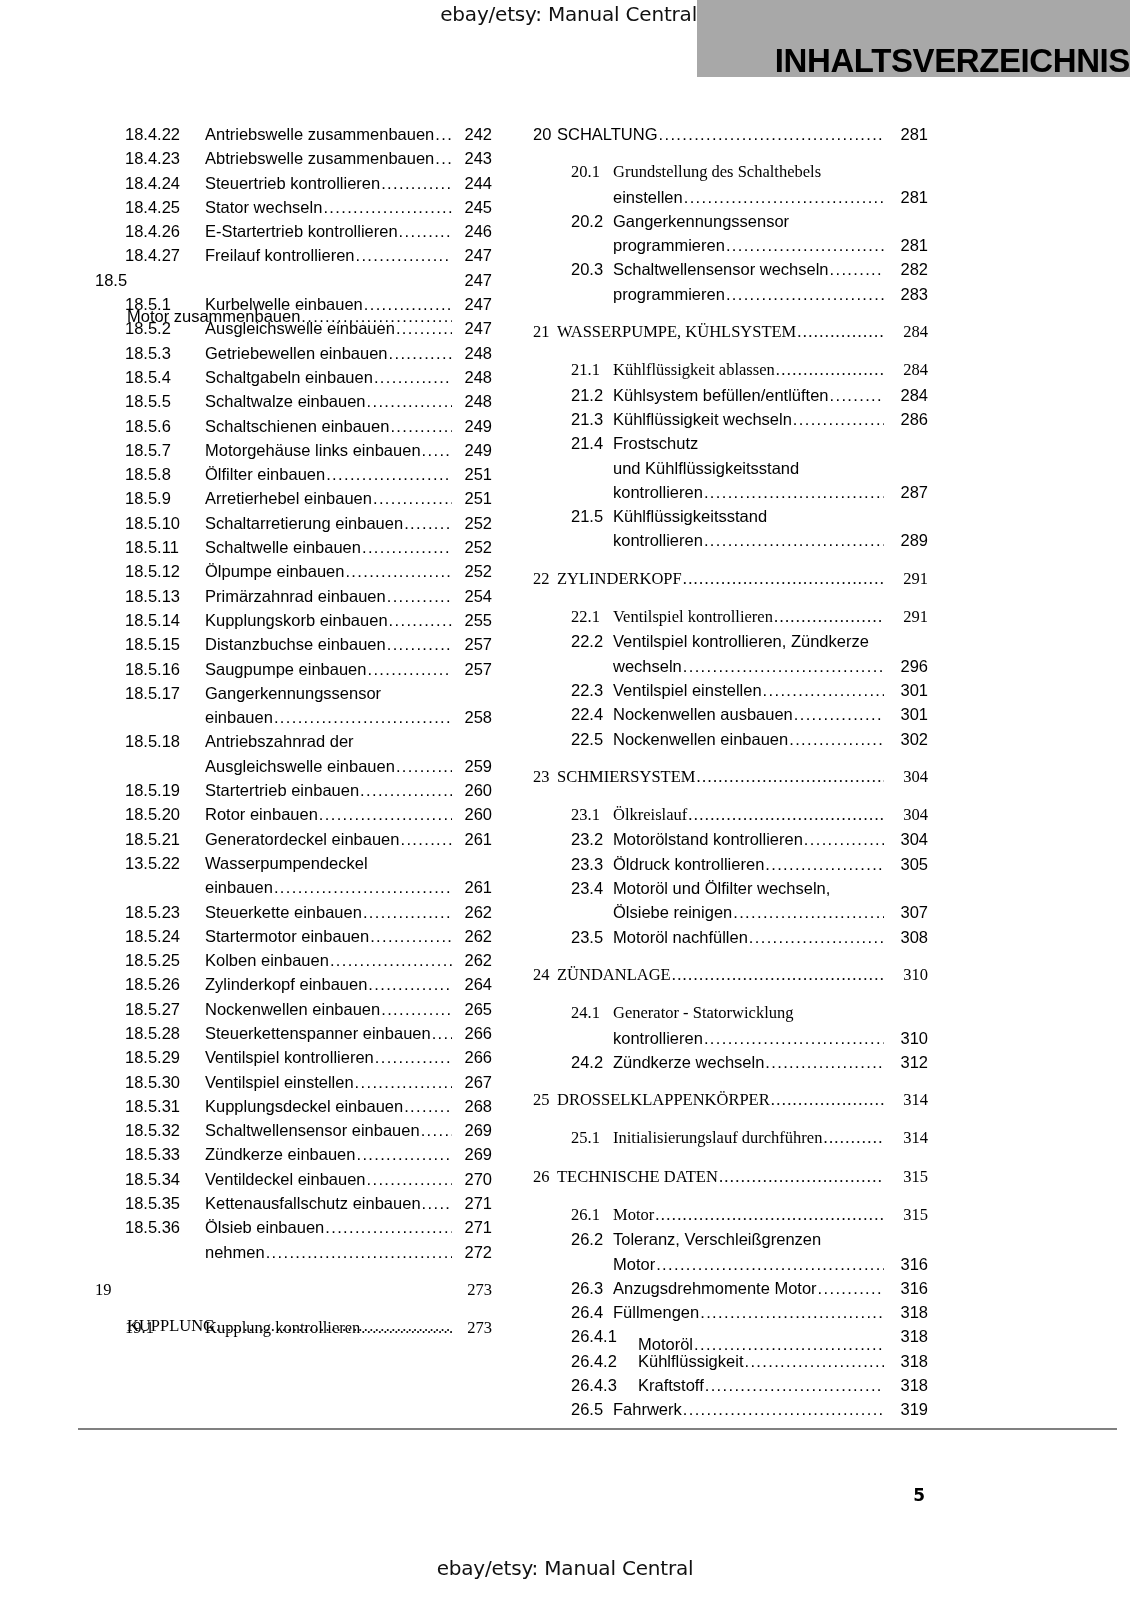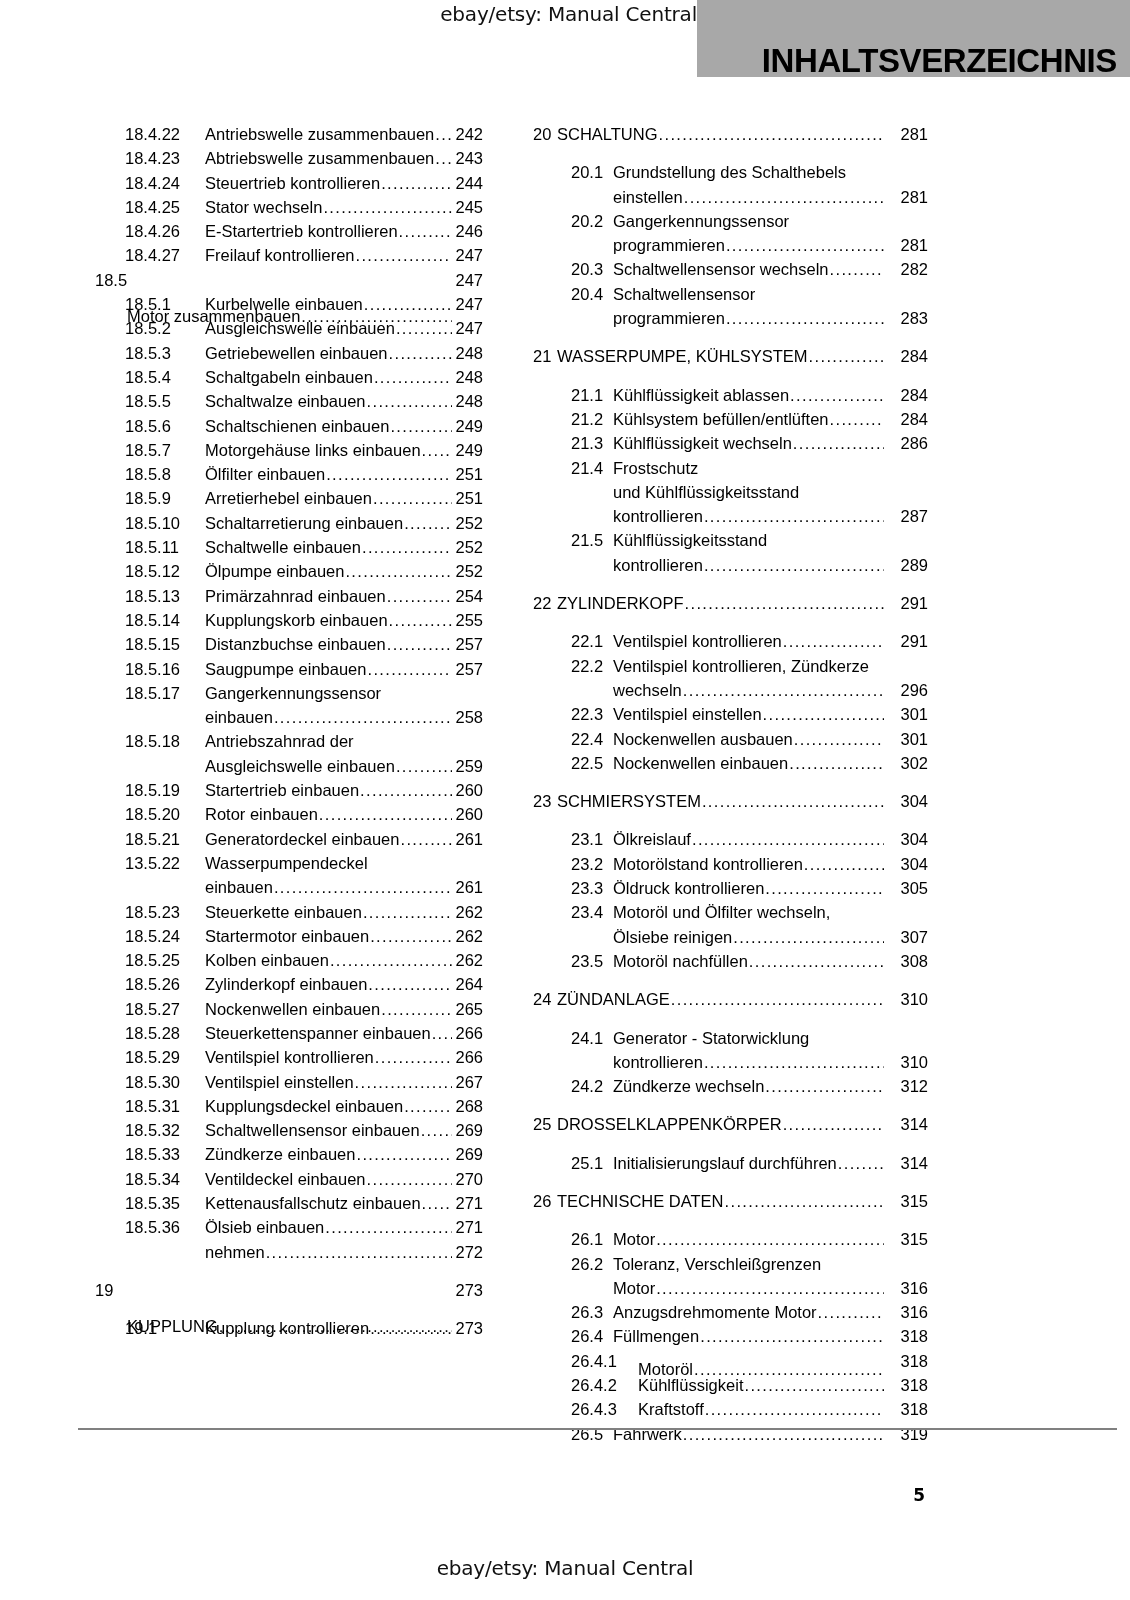--- a/index.html
+++ b/index.html
@@ -39,21 +39,21 @@
   }
   .hdr-title {
     position: absolute;
     left: 697px;
     top: 0;
     width: 433px;
     height: 77px;
     display: flex;
     align-items: center;
     justify-content: flex-end;
-    padding-right: 13px;
+    padding-right: 0;
     box-sizing: border-box;
     font-size: 33px;
     font-weight: bold;
     letter-spacing: -0.4px;
     color: #000000;
     white-space: nowrap;
   }
 
   
   .toc {
@@ -69,21 +69,21 @@
   .col-left  { left: 78px;  width: 420px; }
   .col-right { left: 510px; width: 420px; }
 
   .row {
     position: relative;
     height: 24.3px;
     line-height: 24.3px;
     font-size: 16.5px;
     white-space: nowrap;
   }
-  .row.gap-before { margin-top: 14px; }
+  .row.gap-before { margin-top: 14px; font-family: Liberation Serif, serif; }
 
   .num {
     position: absolute;
     top: 0;
     text-align: left;
   }
   .ttl {
     position: absolute;
     top: 0;
     overflow: hidden;
@@ -94,21 +94,21 @@
     right: 0;
     text-align: right;
     width: 40px;
   }
 
   
   .col-left .num      { left: 47px; }
   .col-left .num.lvl0 { left: 17px; }
   .col-left .ttl      { left: 127px; right: 46px; }
   .col-left .ttl.lvl0 { left: 49px;  right: 46px; margin-top: 36px; }
-  .col-left .pg       { right: 15px; }
+  .col-left .pg       { right: 6px; }
 
   
   .col-right .num      { left: 61px; }
   .col-right .num.lvl0 { left: 23px; }
   .col-right .ttl      { left: 103px; right: 46px; }
   .col-right .ttl.lvl0 { left: 47px;  right: 46px; }
   .col-right .pg       { right: 2px; }
   .ttl .inner {
     display: flex;
     align-items: baseline;
@@ -711,30 +711,20 @@
         <span class="num">20.3</span>
         <span class="ttl">
           <span class="inner">
             <span class="txt">Schaltwellensensor wechseln</span>
             <span class="dots">..........................................................................................</span>
           </span>
         </span>
         <span class="pg">282</span>
       </div>
       <div class="row">
-        <span class="num">20.4</span>
-        <span class="ttl nodots">
-          <span class="inner">
-            <span class="txt">Schaltwellensensor</span>
-            <span class="dots">..........................................................................................</span>
-          </span>
-        </span>
-        <span class="pg"></span>
-      </div>
-      <div class="row">
         <span class="num"></span>
         <span class="ttl">
           <span class="inner">
             <span class="txt">programmieren</span>
             <span class="dots">..........................................................................................</span>
           </span>
         </span>
         <span class="pg">283</span>
       </div>
       <div class="row gap-before">

